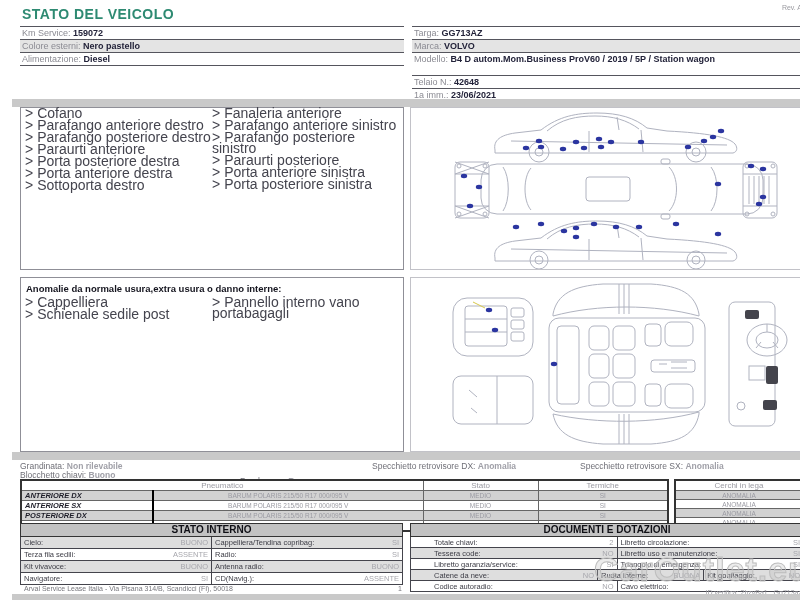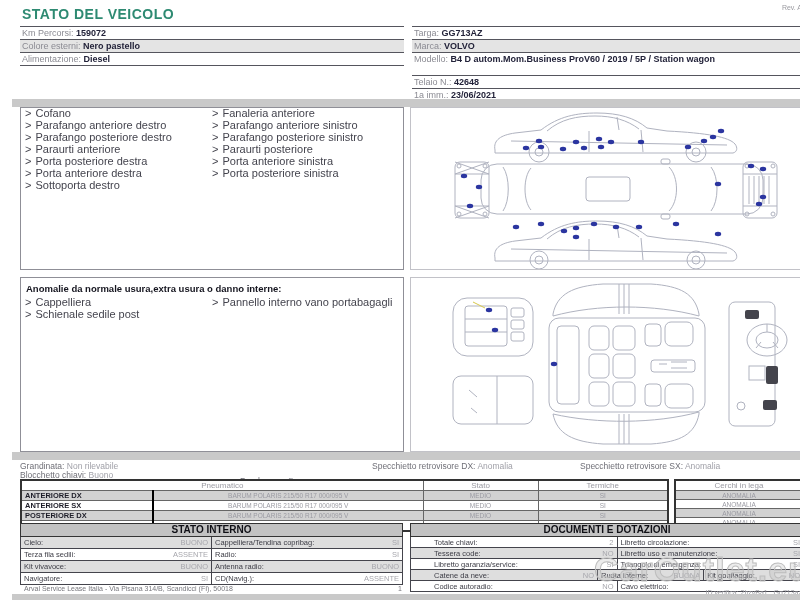--- a/index.html
+++ b/index.html
@@ -19,41 +19,41 @@
   .info-row.first{border-top:1px solid #55555d;}
   .info-row.tall{height:21px;line-height:10px;}
   .info-row.alt{background:#e4e4e4;}
   .lbl{color:#8b8b93;}
   .val{color:#23233a;font-weight:bold;}
 
   
   .anom-box{position:absolute;border:1px solid #8f8f97;background:#fff;}
   .anom-title{font-size:9.5px;font-weight:bold;color:#15151f;padding:5px 5px 3px 5px;}
   .anom-cols{display:flex;padding:0 4px;}
-  .anom-cols ul{list-style:none;margin:0;padding:0;font-size:11px;color:#44444e;width:50%;}
+  .anom-cols ul{list-style:none;margin:0;padding:0;font-size:14px;color:#44444e;width:50%;}
   .anom-cols li{margin-bottom:1px;line-height:11px;}
   .mk{margin-right:4px;}
 
   .diag-panel{position:absolute;border:1px solid #c2c2c8;background:#fff;}
 
   
   .sum-item{position:absolute;font-size:8.5px;}
   .sum-item .lbl{color:#6f6f77;}
-  .sum-item .val{color:#a0a0a8;font-weight:normal;}
+  .sum-item .val{color:#a0a0a8;font-weight:bold;}
 
   
   table{border-collapse:collapse;table-layout:fixed;position:absolute;}
   .tyre-table{left:8px;top:479px;width:647px;border:2px solid #333;}
   .cerchi-table{left:662px;top:479px;width:130px;border:2px solid #333;}
   th{font-size:8px;color:#9a9aa2;font-weight:normal;height:9px;background:#fff;
      border:1px solid #666;padding:0;}
   td{font-size:6.5px;color:#9a9aa2;text-align:center;height:8px;padding:0;
      border:1px solid #666;overflow:hidden;white-space:nowrap;}
   td.pos{font-size:7.5px;color:#1d1d28;font-weight:bold;text-align:left;
-         padding-left:3px;border-right:2px solid #000;}
+         padding-left:3px;border-right:2px solid #000;font-style:italic;}
   tr.gray td{background:#d2d2d2;}
 
   
   .kv-table{position:absolute;background:#fff;}
   .kv-header{background:#c2c2c2;border:1px solid #333;text-align:center;font-weight:bold;
              font-size:10px;color:#101016;height:12px;line-height:12px;}
   .kv-row{display:flex;border:1px solid #44444c;border-top:none;height:11px;font-size:7.5px;}
   .kv-row-sm{height:10px;padding-left:20px;}
   .kv-row.gray{background:#dedede;}
   .kv-cell{flex:1;display:flex;justify-content:space-between;align-items:center;
@@ -74,21 +74,21 @@
 </head>
 <body>
 
 <div class="page">
 
   <div class="doc-title">STATO DEL VEICOLO</div>
   <div class="rev">Rev. A</div>
 
   <div class="info-col" style="left:8px;top:26px;width:384px">
     <div class="info-row first">
-      <span class="lbl">Km Percorsi:</span>
+      <span class="lbl">Km Service:</span>
       <span class="val">159072</span>
     </div>
     <div class="info-row alt">
       <span class="lbl">Colore esterni:</span>
       <span class="val">Nero pastello</span>
     </div>
     <div class="info-row">
       <span class="lbl">Alimentazione:</span>
       <span class="val">Diesel</span>
     </div>

